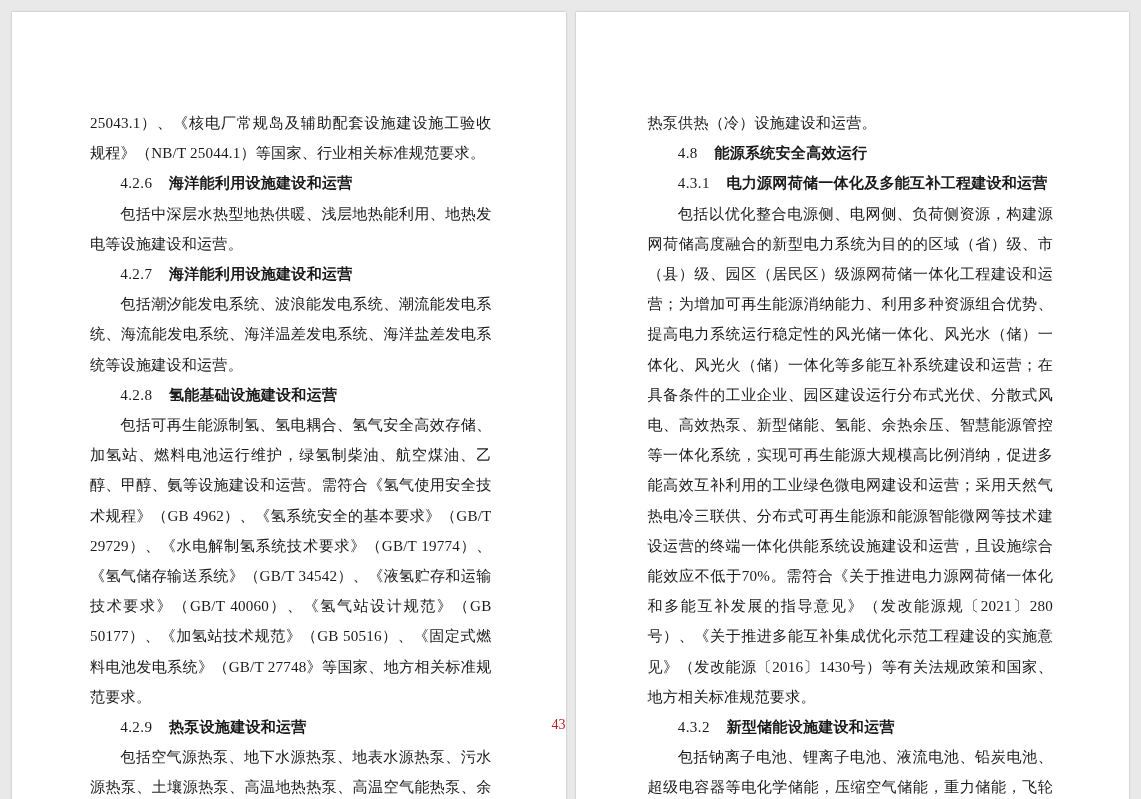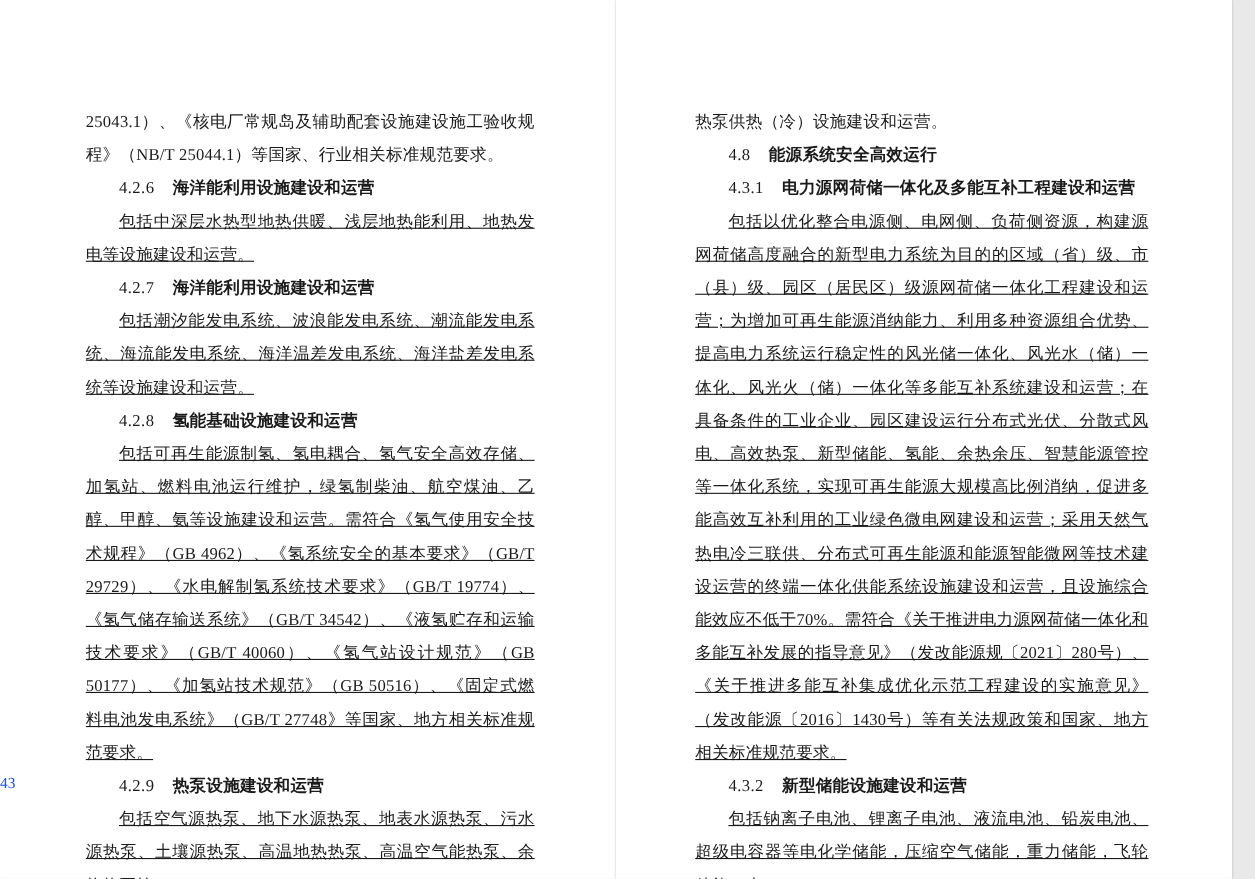--- a/index.html
+++ b/index.html
@@ -12,21 +12,22 @@
     font-family: "Liberation Serif", "DejaVu Serif", serif;
   }
   .viewer {
     position: relative;
     width: 1141px;
     height: 799px;
     display: flex;
     flex-direction: row;
     align-items: flex-start;
     justify-content: flex-start;
-    padding: 0;
+    gap: 10px;
+    padding: 12px;
     box-sizing: border-box;
   }
   .page {
     position: relative;
     background: #ffffff;
     width: 560px;
     height: 799px;
     box-sizing: border-box;
     box-shadow: 0 0 2px rgba(0,0,0,0.25);
     overflow: hidden;
@@ -45,35 +46,35 @@
   p {
     margin: 0 0 0 0;
     font-size: 15.1px;
     line-height: 30.2px;
     color: #1a1a1a;
     text-align: justify;
     text-justify: inter-ideograph;
     letter-spacing: 0.2px;
     font-family: "Liberation Serif", "DejaVu Serif", serif;
   }
-  p.indent2 { text-indent: 2em; text-decoration: underline; }
+  p.indent2 { text-indent: 2em; }
   p.heading {
     text-indent: 2em;
     letter-spacing: 0.2px;
   }
   p.heading .num { letter-spacing: 0.4px; }
   p.heading .ttl { margin-left: 1.1em; font-weight: 600; margin-top: 32px; }
   .pagenum {
     position: absolute;
     bottom: 78px;
     left: 0;
     right: 0;
-    text-align: left;
+    text-align: right;
     font-size: 14px;
-    color: #1d4ed8;
+    color: #b91c1c;
     font-family: "Liberation Serif", "DejaVu Serif", serif;
   }
 </style>
 </head>
 <body>
 
 <div class="viewer">
 
   <div class="page left">
     <div class="page-inner">

